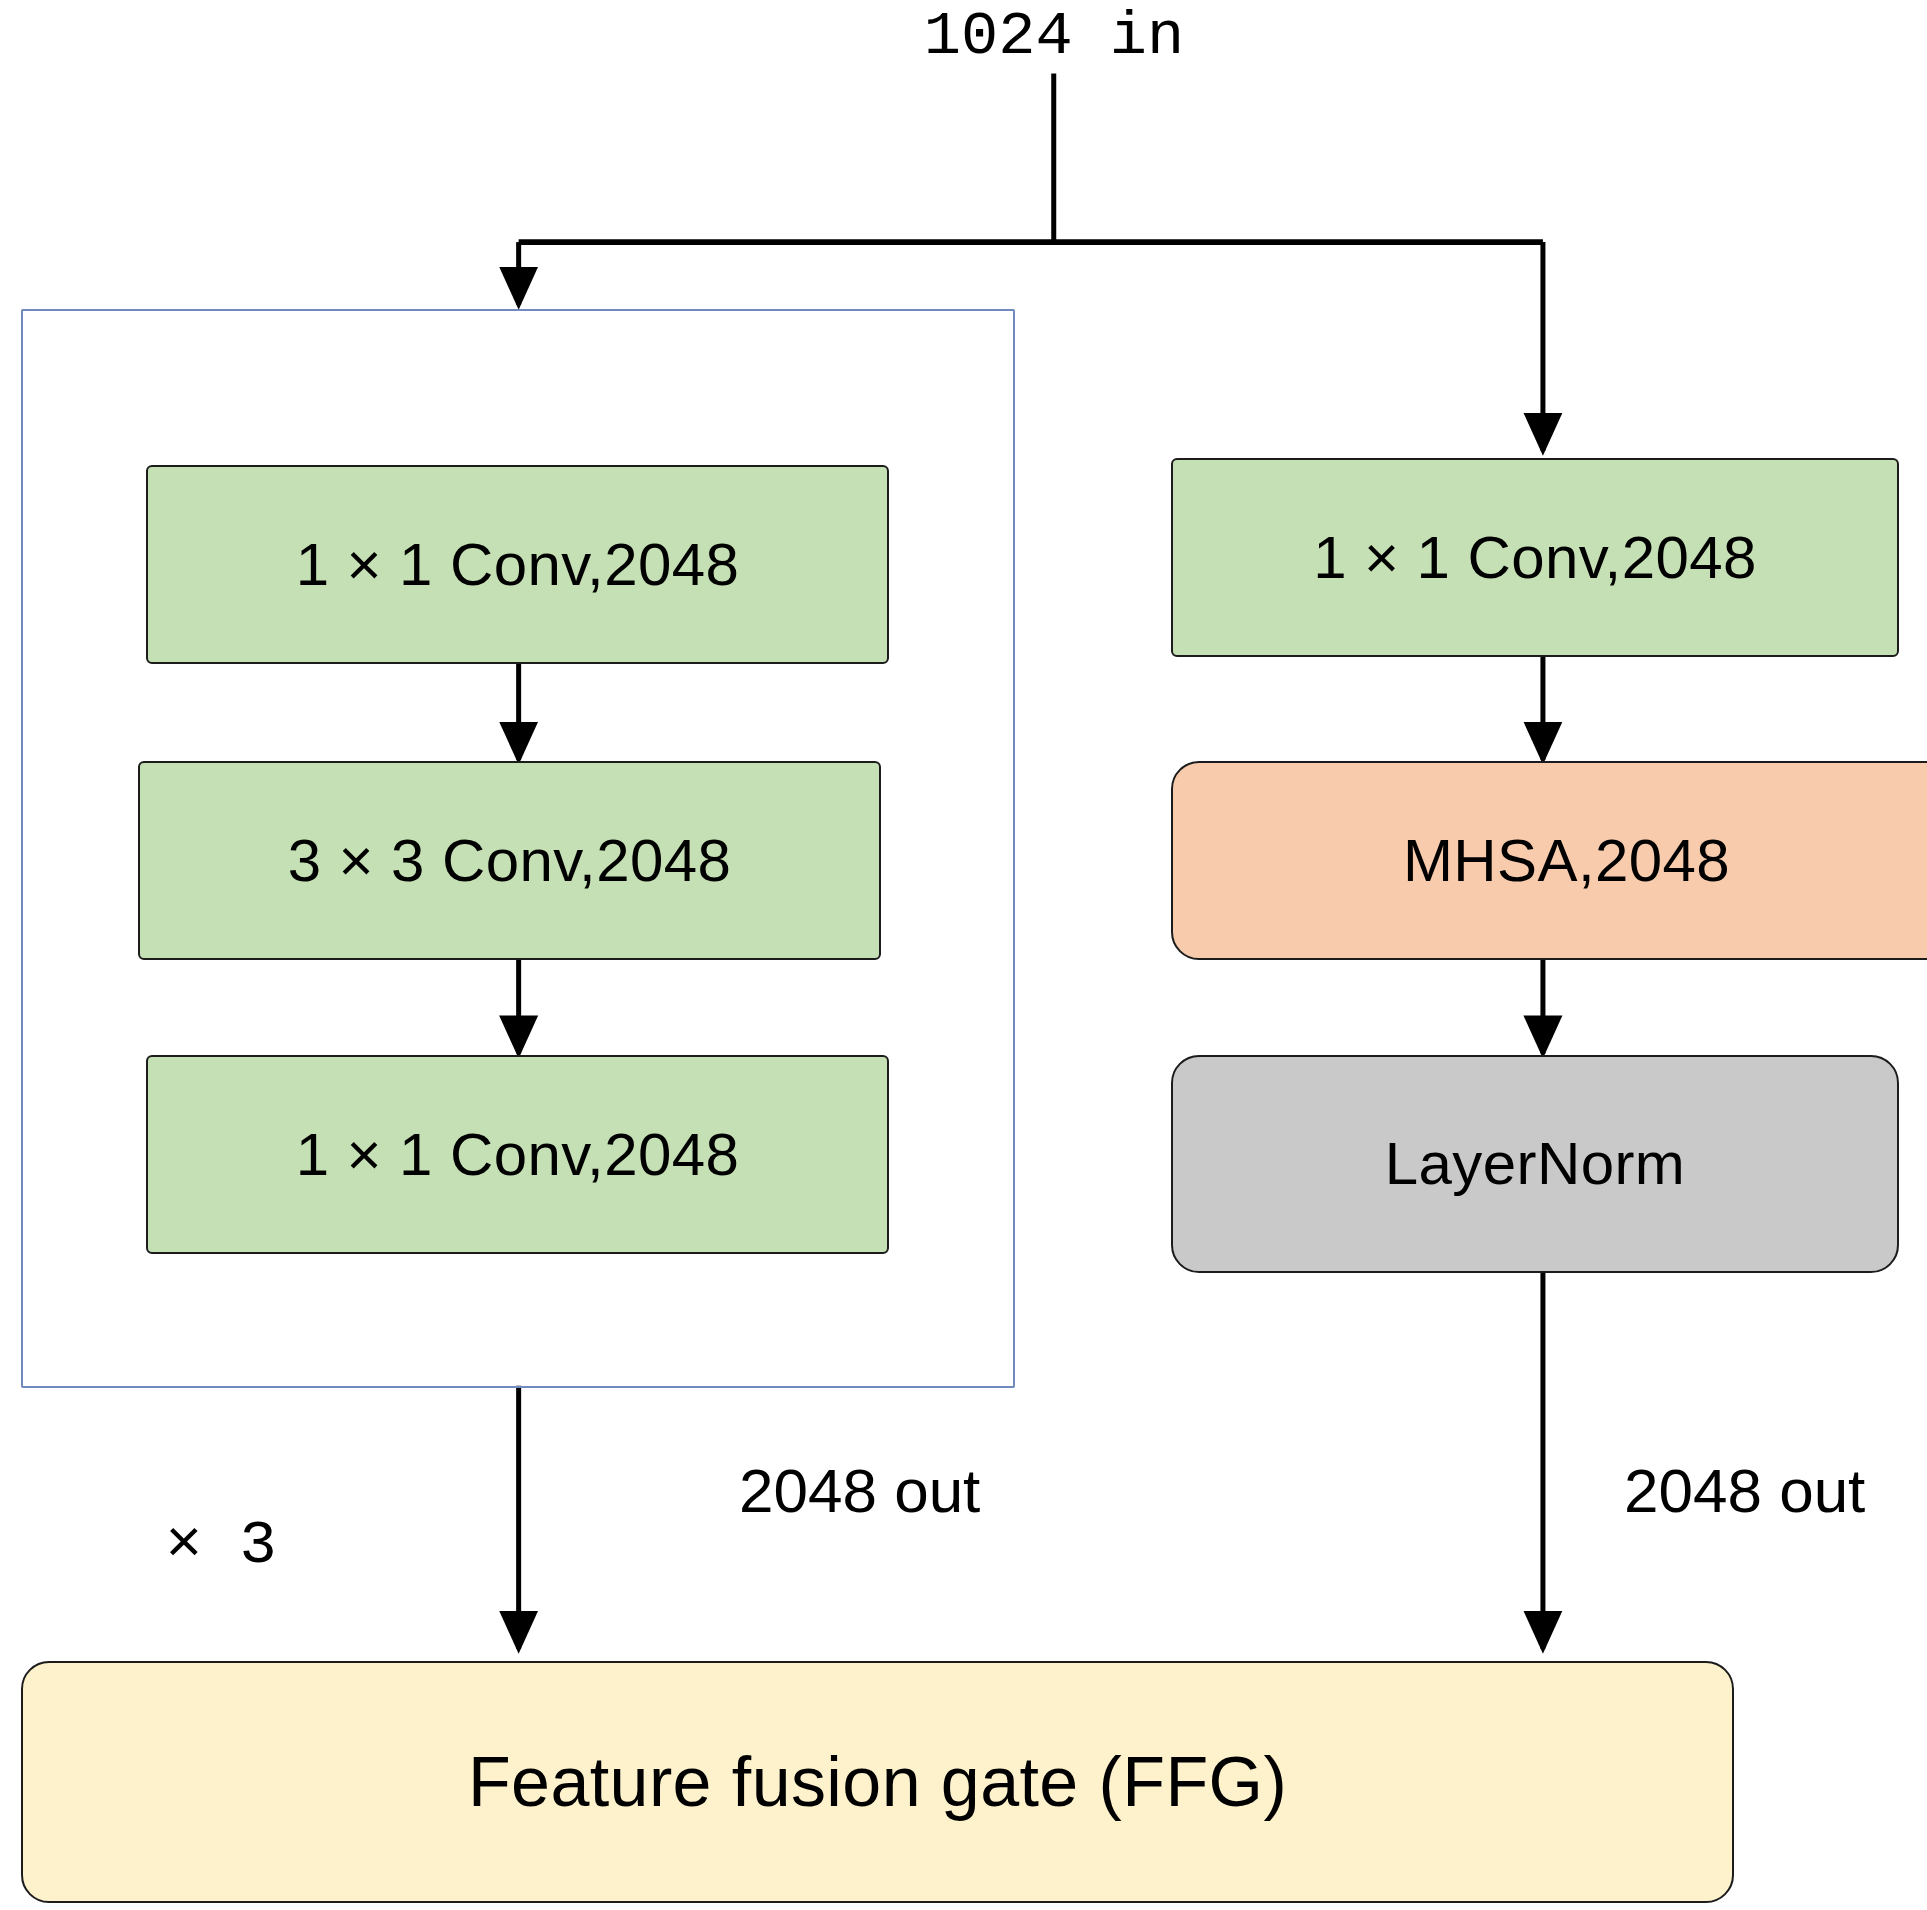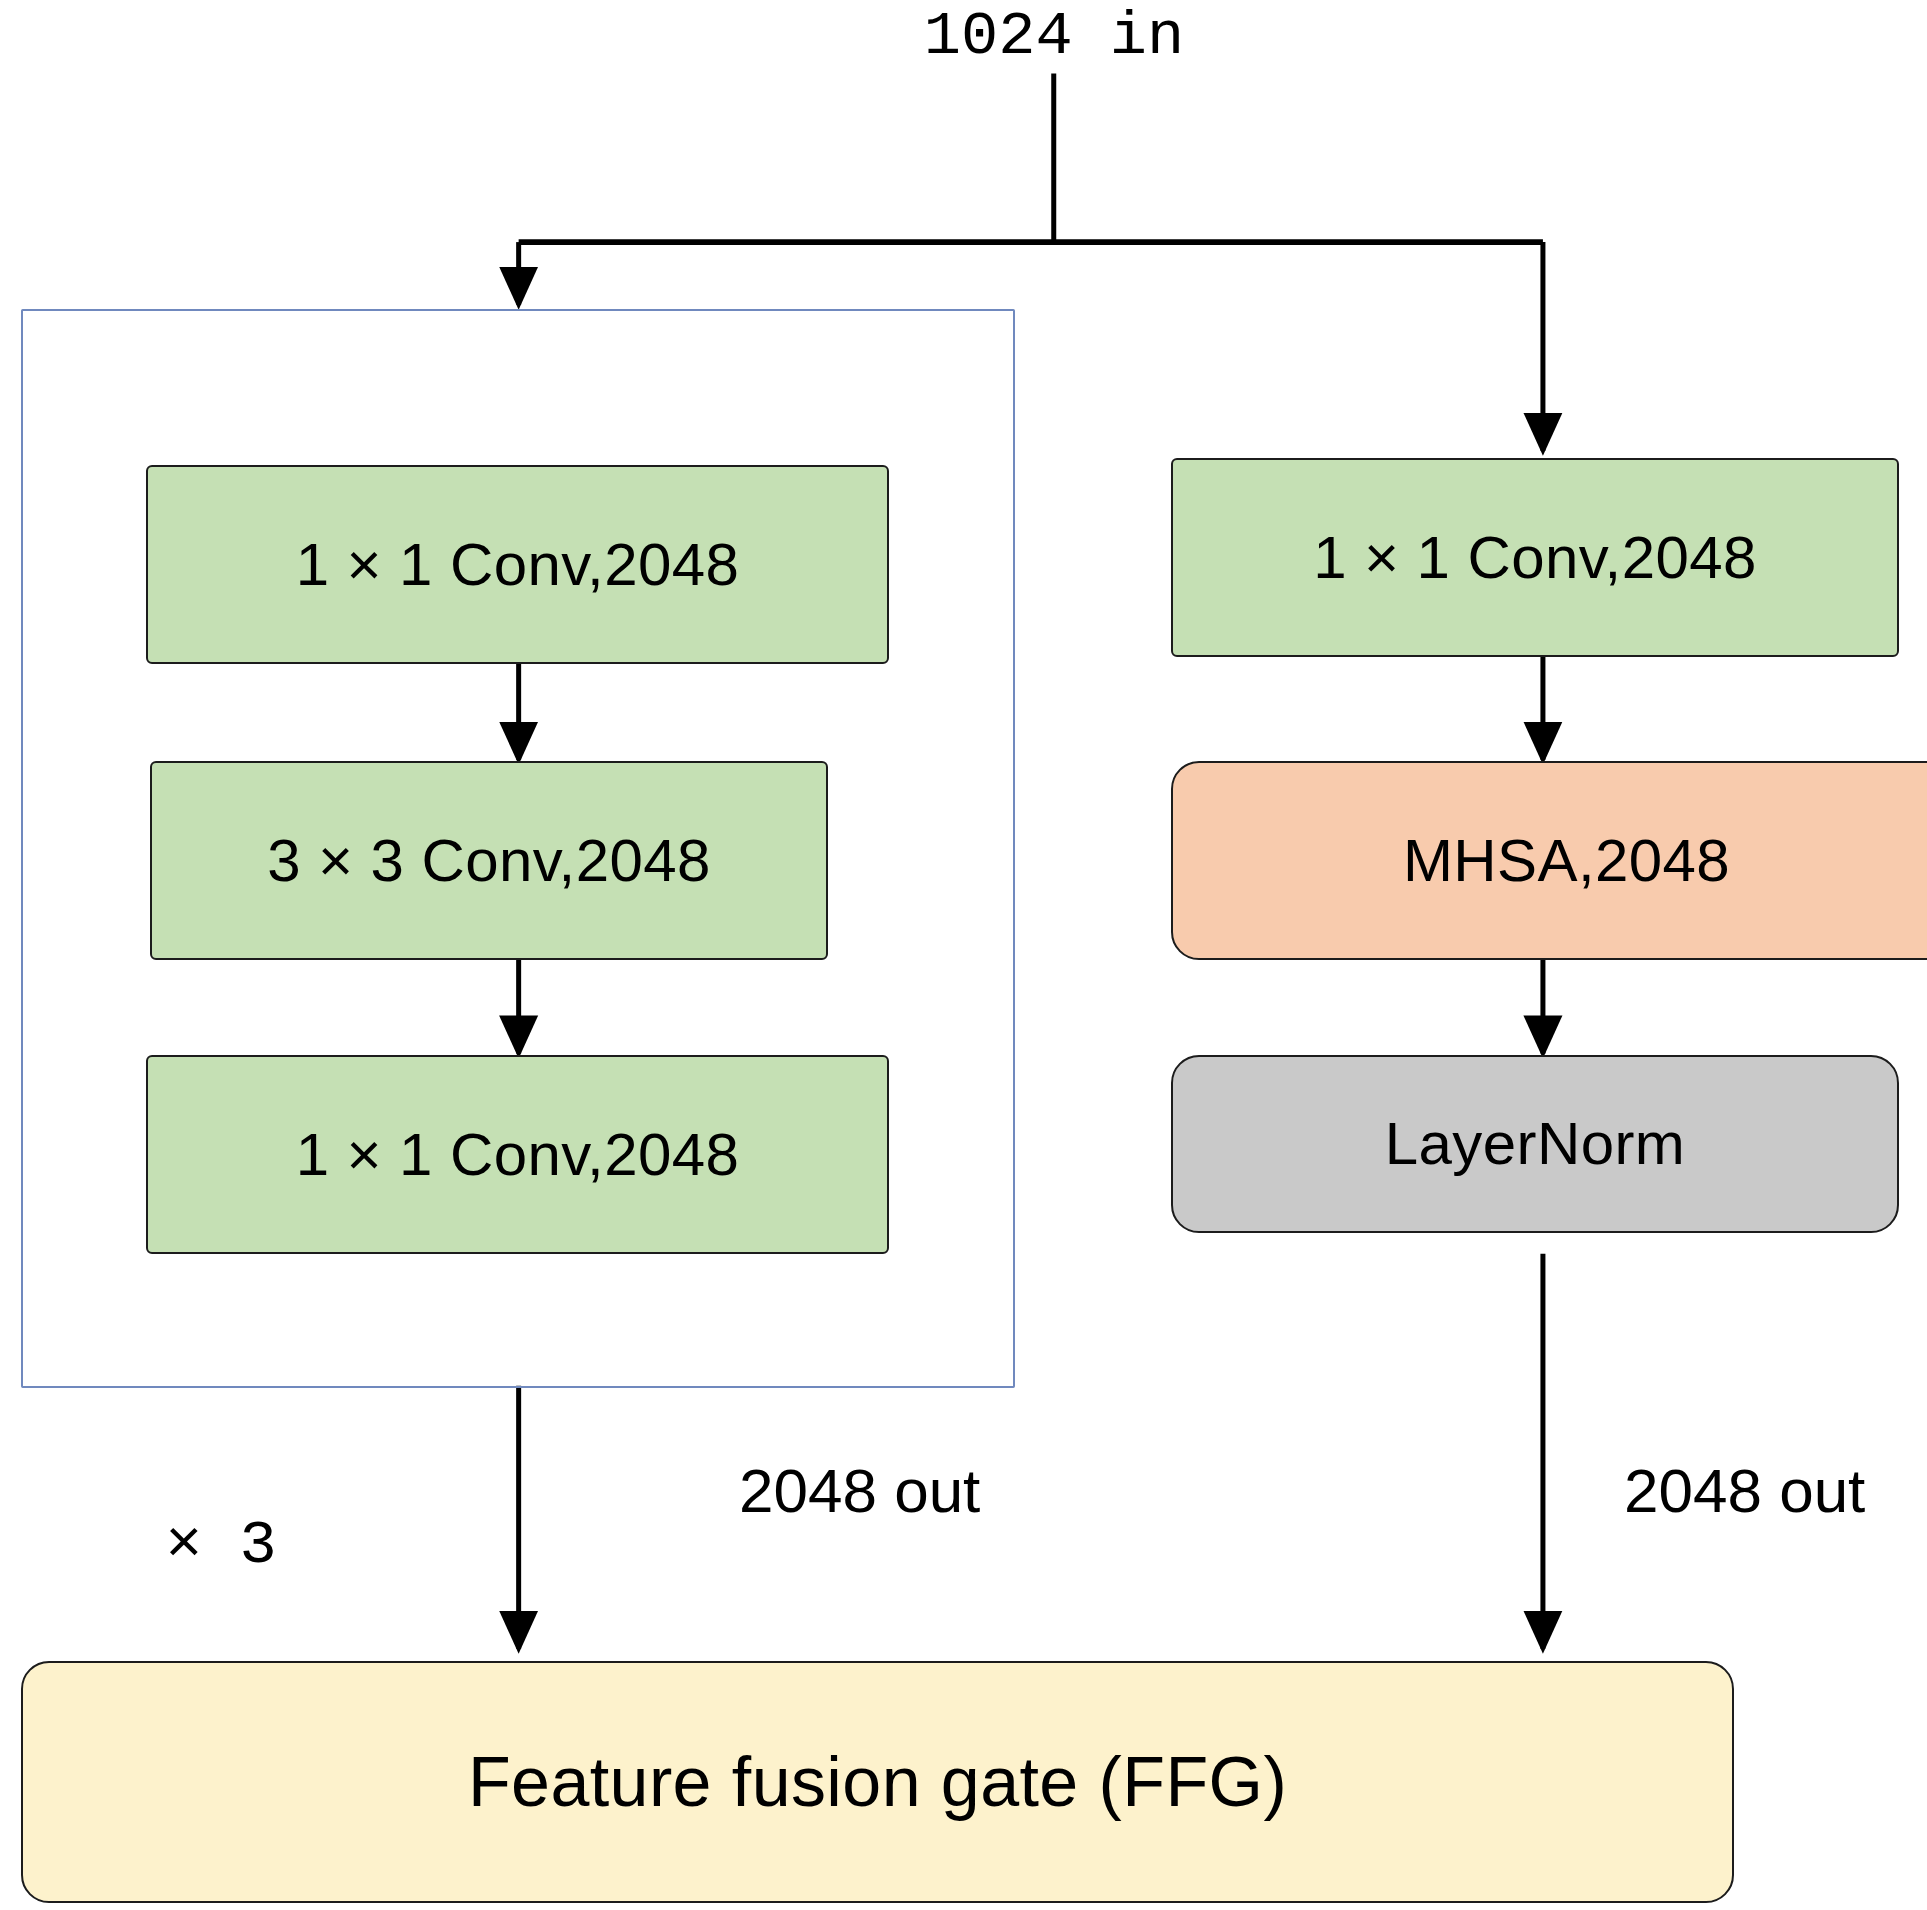--- a/index.html
+++ b/index.html
@@ -97,37 +97,37 @@
   </svg>
 
   <div class="label centered" style="left:887px; top:0px; width:334px;">1024 in</div>
 
   <div class="group-frame" style="left:21px; top:309px; width:994px; height:1079px;"></div>
 
   <div class="node green" style="left:146px; top:465px; width:743px; height:199px;">
     <span>1 × 1 Conv,2048</span>
   </div>
 
-  <div class="node green" style="left:150px; top:761px; width:678px; height:199px;">
+  <div class="node green" style="left:138px; top:761px; width:743px; height:199px;">
     <span>3 × 3 Conv,2048</span>
   </div>
 
   <div class="node green" style="left:146px; top:1055px; width:743px; height:199px;">
     <span>1 × 1 Conv,2048</span>
   </div>
 
   <div class="node green" style="left:1171px; top:458px; width:728px; height:199px;">
     <span>1 × 1 Conv,2048</span>
   </div>
 
   <div class="node salmon" style="left:1171px; top:761px; width:791px; height:199px;">
     <span>MHSA,2048</span>
   </div>
 
-  <div class="node gray" style="left:1171px; top:1055px; width:728px; height:178px;">
+  <div class="node gray" style="left:1171px; top:1055px; width:728px; height:218px;">
     <span>LayerNorm</span>
   </div>
 
   <div class="label centered" style="left:25px; top:1509px; width:392px;">× 3</div>
 
   <div class="label" style="left:739px; top:1454px;">2048 out</div>
 
   <div class="label" style="left:1624px; top:1454px;">2048 out</div>
 
   <div class="node cream" style="left:21px; top:1661px; width:1713px; height:242px; font-size:70px;">

